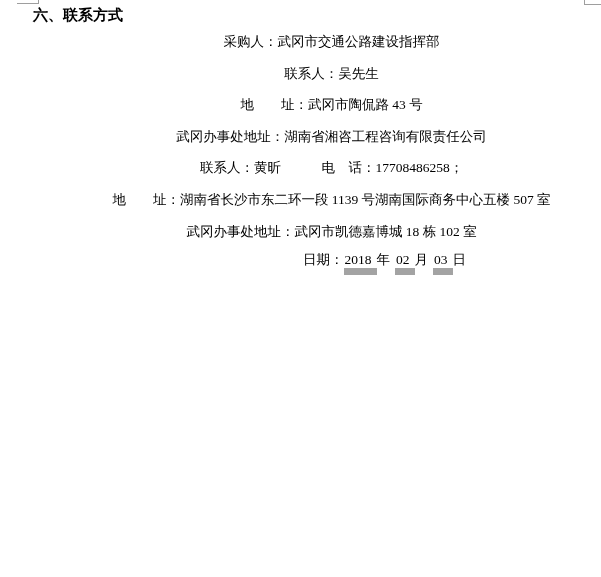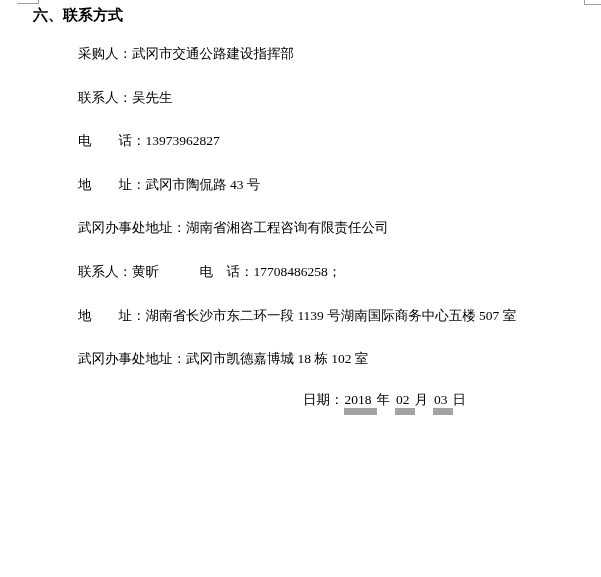--- a/index.html
+++ b/index.html
@@ -21,23 +21,24 @@
     border-bottom: 1px solid #9e9e9e; border-left: 1px solid #9e9e9e;
   }
 
   .heading {
     margin: 7px 0 0 33px;
     font-size: 15px; line-height: 17px; font-weight: 700;
     white-space: pre;
   }
   .lines { margin: 4px 0 0 62px; }
   .line {
-    margin: 16px;
+    margin: 4px;
     font-size: 13.5px; line-height: 27.6px;
     white-space: pre;
+    text-align: center;
   }
   .date-line {
     margin: 1px 0 0 303px;
     font-size: 13.5px; line-height: 22px;
     white-space: pre;
   }
   .u { border-bottom: 7px solid #a3a3a3; padding: 0 5px 1px 1px; }
   .unit { padding-right: 5px; }
 </style>
 </head>
@@ -45,21 +46,20 @@
 
 <div class="page">
   <div class="mark-tl"></div>
   <div class="mark-tr"></div>
 
   <h1 class="heading">六、联系方式</h1>
 
   <div class="lines">
     <p class="line">采购人：武冈市交通公路建设指挥部</p>
     <p class="line">联系人：吴先生</p>
-    <p class="line">电　　话：13973962827</p>
     <p class="line">地　　址：武冈市陶侃路 43 号</p>
     <p class="line">武冈办事处地址：湖南省湘咨工程咨询有限责任公司</p>
     <p class="line">联系人：黄昕　　　电　话：17708486258；</p>
     <p class="line">地　　址：湖南省长沙市东二环一段 1139 号湖南国际商务中心五楼 507 室</p>
     <p class="line">武冈办事处地址：武冈市凯德嘉博城 18 栋 102 室</p>
   </div>
 
   <p class="date-line"><span>日期：</span><span class="u">2018</span><span class="unit">年</span><span class="u">02</span><span class="unit">月</span><span class="u">03</span><span>日</span></p>
 </div>
 

